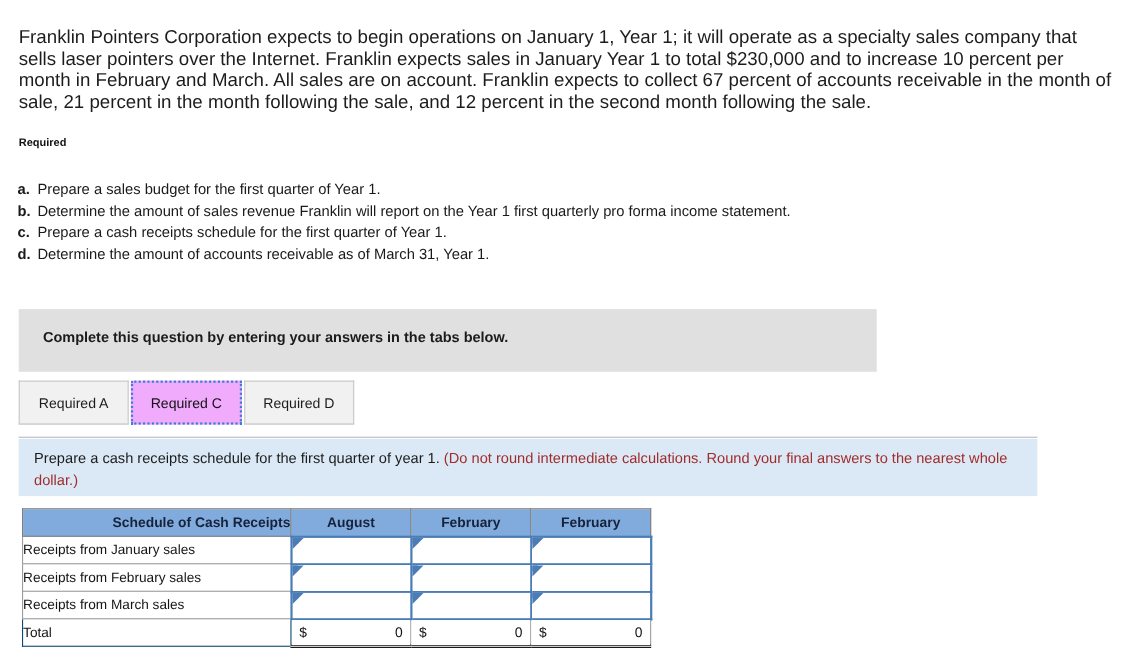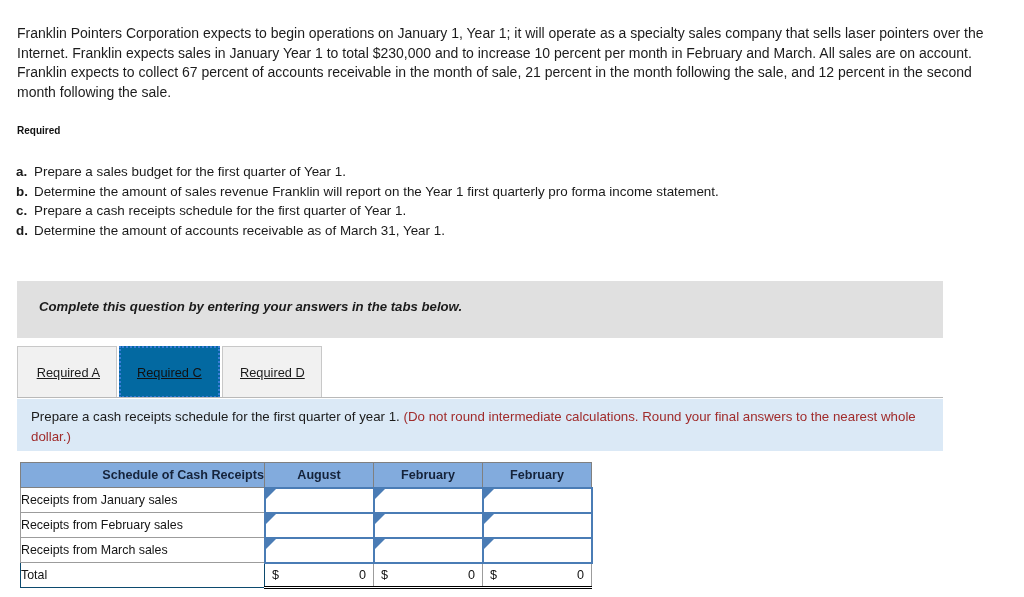--- a/index.html
+++ b/index.html
@@ -16,21 +16,21 @@
     position: relative;
     overflow: hidden;
   }
 
   
   .problem {
     position: absolute;
     left: 17px;
     top: 24px;
     width: 995px;
-    font-size: 14px;
+    font-size: 17px;
     line-height: 19.6px;
     color: #1c1c1c;
   }
 
   
   .required-heading {
     position: absolute;
     left: 17px;
     top: 125px;
     font-size: 10px;
@@ -59,24 +59,23 @@
     padding-left: 2px;
     box-sizing: border-box;
   }
   .req-text { flex: 1 1 auto; }
 
   
   .grey-banner {
     position: absolute;
     left: 17px;
     top: 281px;
-    width: 926px;
+    width: 780px;
     height: 57px;
     background: #e0e0e0;
-    font-style: italic;
   }
   .grey-banner-text {
     position: absolute;
     left: 22px;
     top: 18px;
     font-size: 13.2px;
     font-weight: bold;
     color: #1b1b1b;
   }
 
@@ -88,32 +87,31 @@
     height: 52px;
     display: flex;
     align-items: stretch;
   }
   .tab {
     background: #f1f1f1;
     border: 1px solid #c8c8c8;
     border-bottom: 1px solid #c0c0c0;
     display: flex;
     align-items: center;
-    justify-content: flex-end;
+    justify-content: center;
     padding: 0 16px;
     font-size: 12.8px;
     color: #1c1c1c;
     box-sizing: border-box;
-    height: 52px;
+    height: 40px;
     min-width: 100px;
     margin-right: 2px;
-    text-decoration: underline;
   }
   .tab.active {
-    background: #0369a1;
+    background: #f0abfc;
     border: 2px dotted #3b7dd8;
     color: #111;
   }
   .tabs-underline {
     position: absolute;
     left: 17px;
     top: 397px;
     width: 926px;
     height: 1px;
     background: #b9b9b9;

